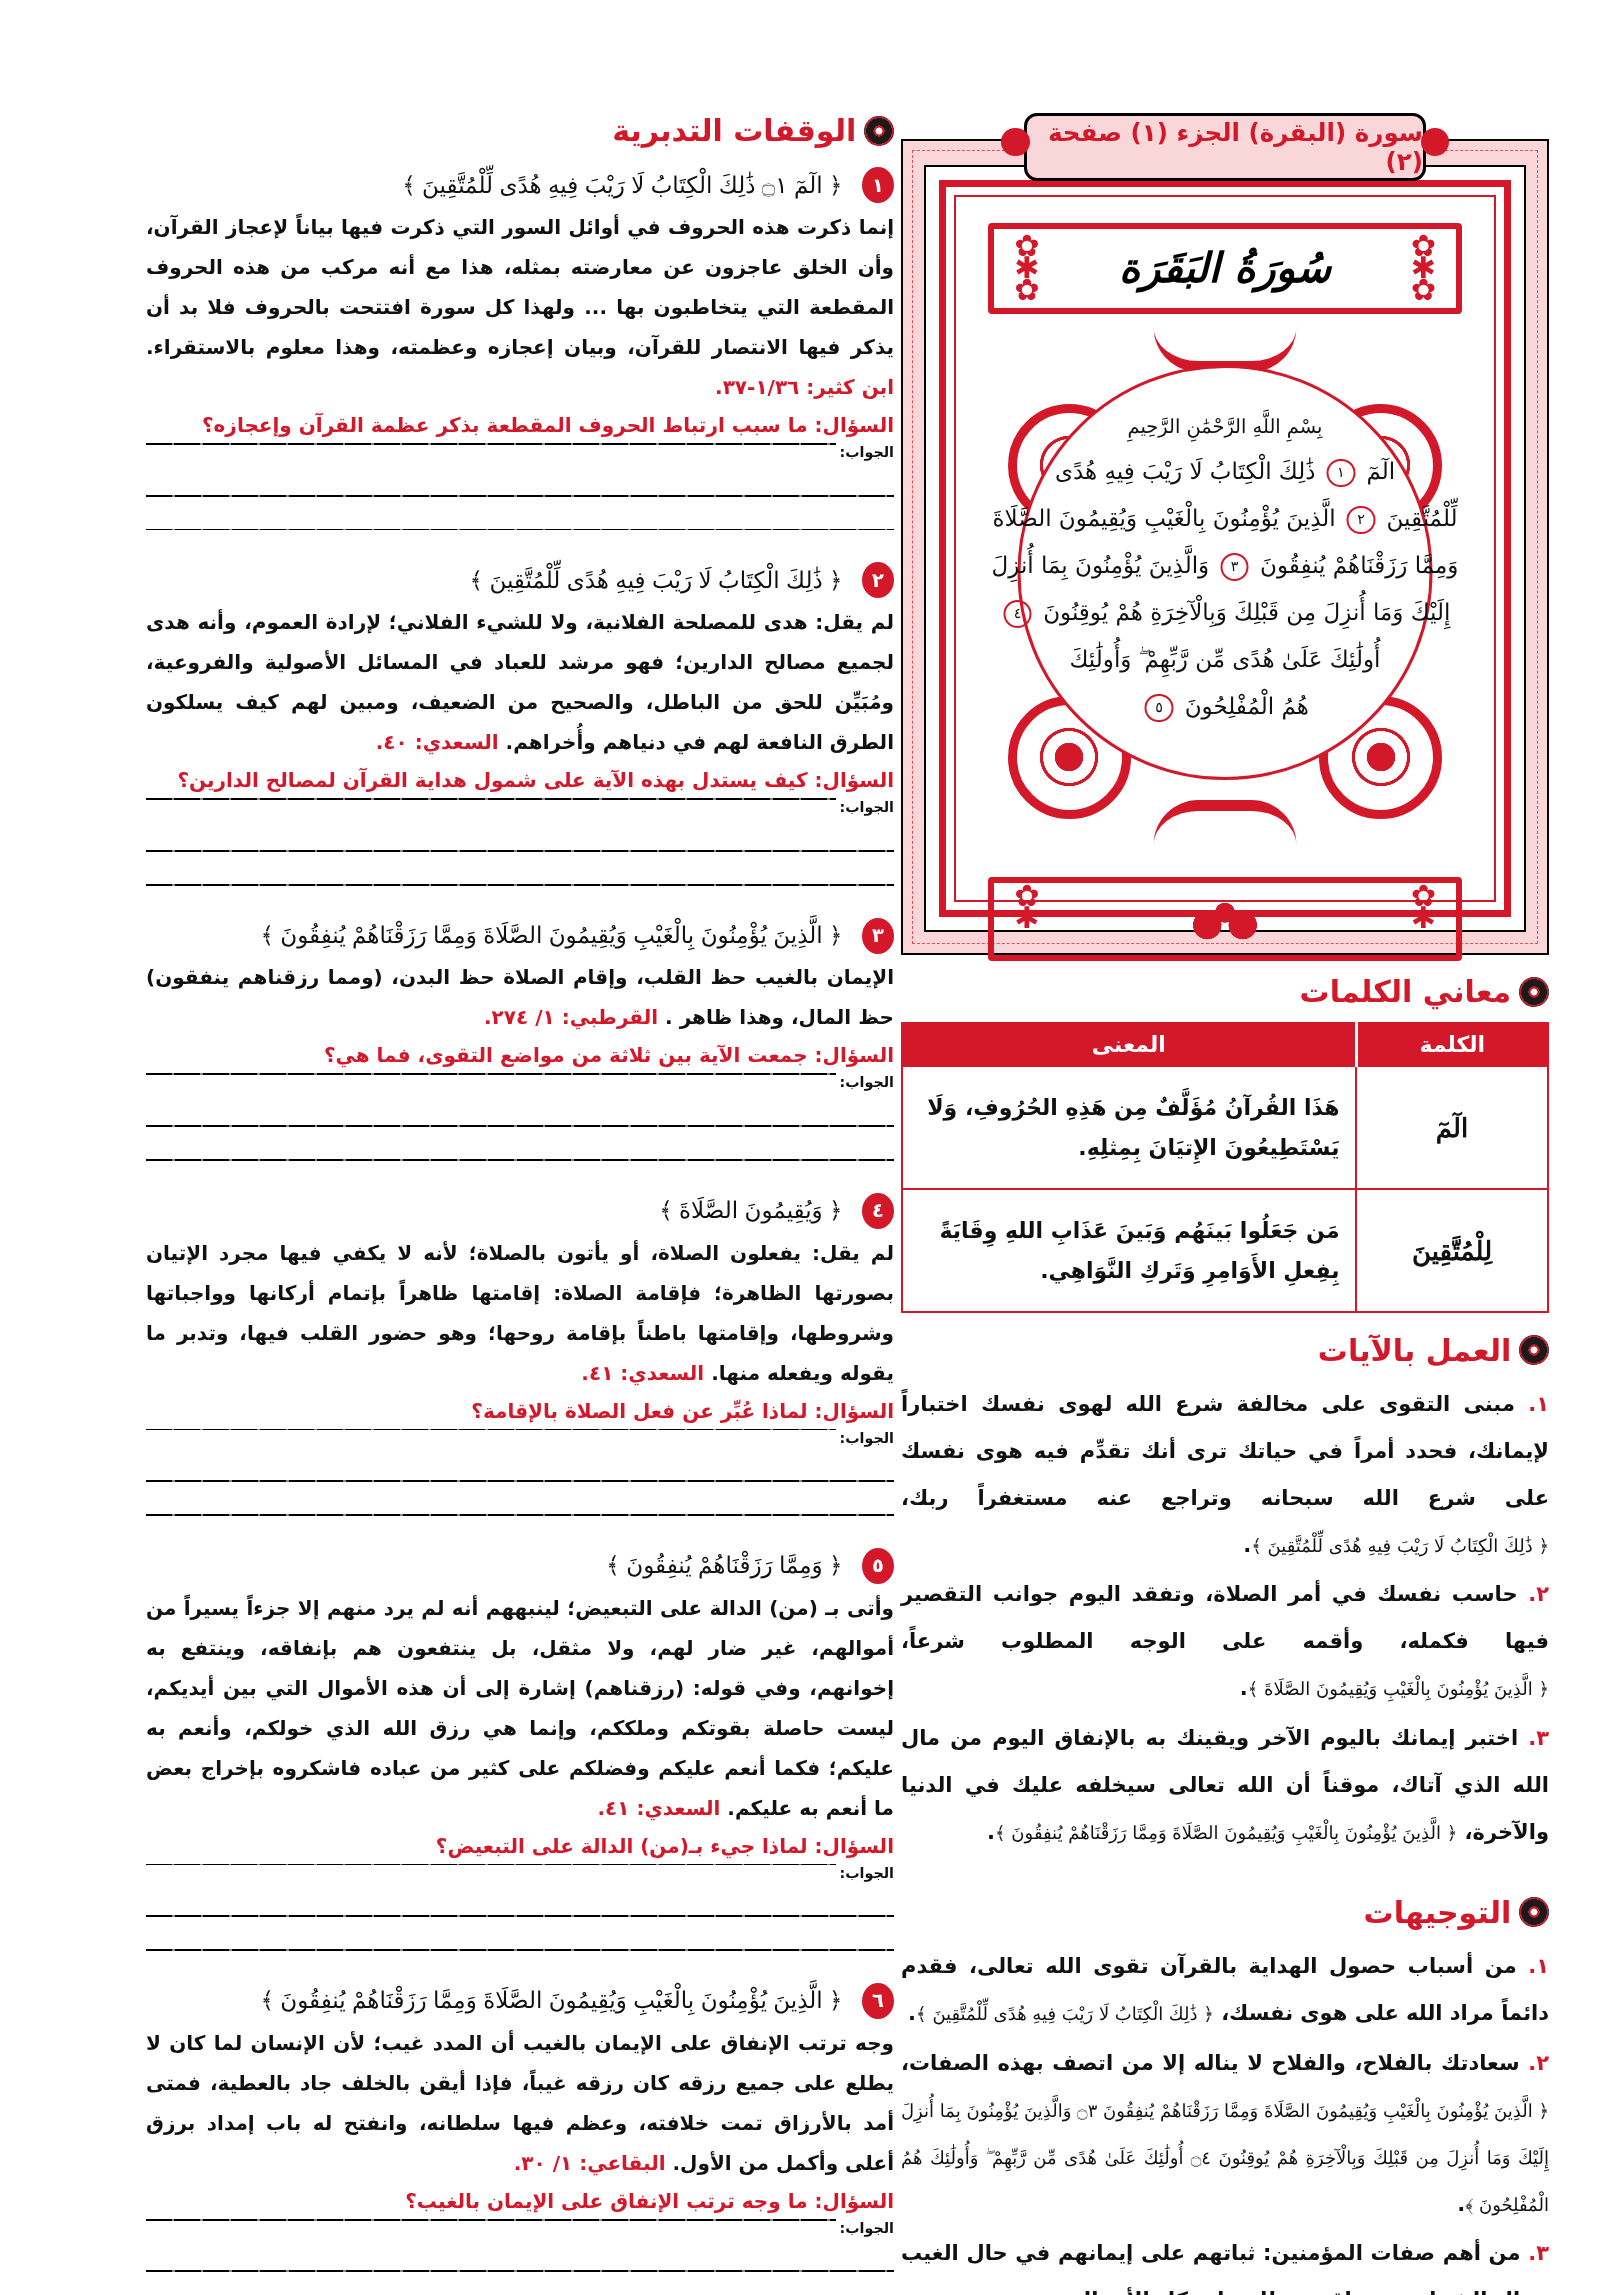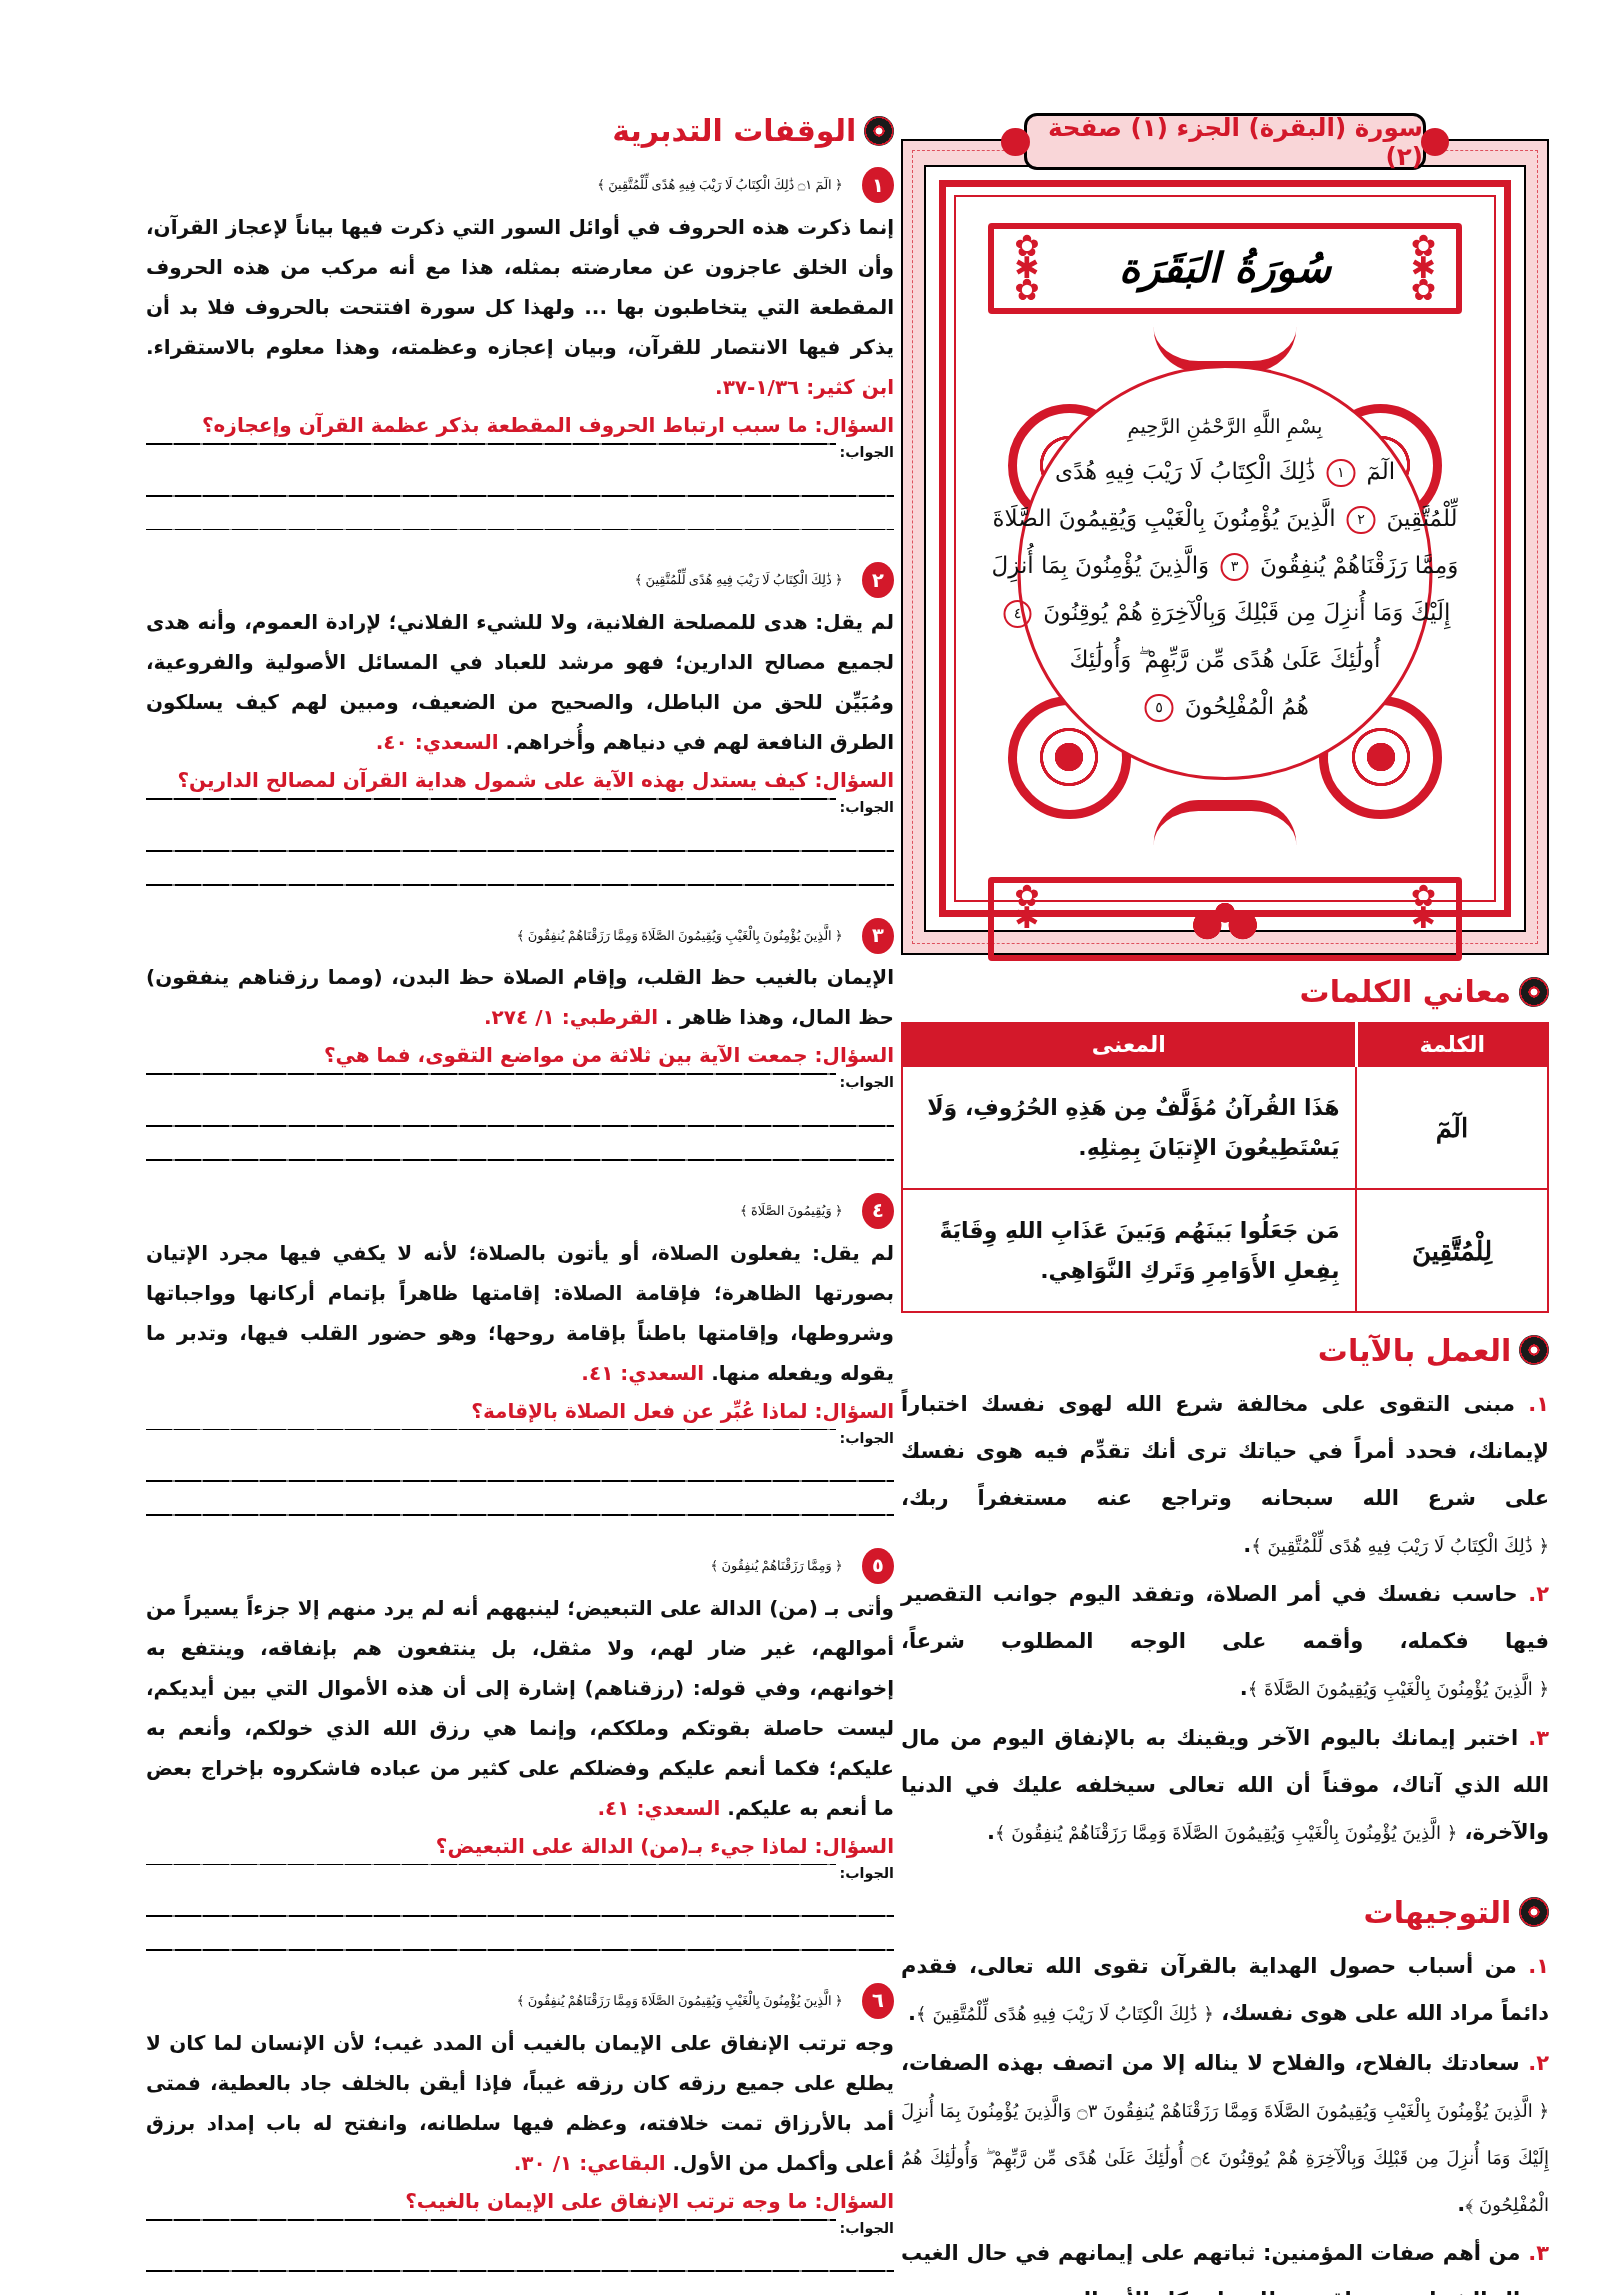--- a/index.html
+++ b/index.html
@@ -50,21 +50,21 @@
   .mushaf .red-frame {
     position: absolute; left: 13px; right: 13px; top: 13px; bottom: 13px;
     border: 7.8px solid var(--red);
   }
   .mushaf .inner-frame {
     position: absolute; left: 7.8px; right: 7.8px; top: 7.8px; bottom: 7.8px;
     border: 2.6px solid var(--red);
   }
   .header-ribbon {
     position: absolute; top: 0; left: 50%; transform: translateX(-50%);
-    width: 402px; height: 57px;
+    width: 402px; height: 68px;
     background: var(--pink);
     border: 3.2px solid #000;
     border-radius: 13px;
     display: flex; align-items: center; justify-content: center;
     z-index: 3;
   }
   .header-ribbon .dot {
     position: absolute; top: 11.7px; width: 28.5px; height: 28.5px; border-radius: 50%;
     background: var(--red);
   }
@@ -205,21 +205,21 @@
     display: flex; align-items: center; gap: 19.4px;
     margin-bottom: 3.9px;
   }
   .badge {
     width: 32px; height: 36px; border-radius: 50%;
     background: var(--red); color: #fff;
     display: inline-flex; align-items: center; justify-content: center;
     font-weight: bold; font-size: 19.4px; flex: 0 0 auto;
   }
   .ayah-quote {
-    font-family: Liberation Serif, serif; font-size: 13px;
+    font-family: Liberation Sans, sans-serif; font-size: 23px;
     white-space: nowrap;
   }
   .ayah-quote::before { content: "﴿ "; }
   .ayah-quote::after { content: " ﴾"; }
   .ref-body {
     font-size: 20px; font-weight: bold; line-height: 40px; text-align: justify;
   }
   .source { color: var(--red); }
   .question {
     color: var(--red); font-weight: bold; font-size: 20px; line-height: 36px;

